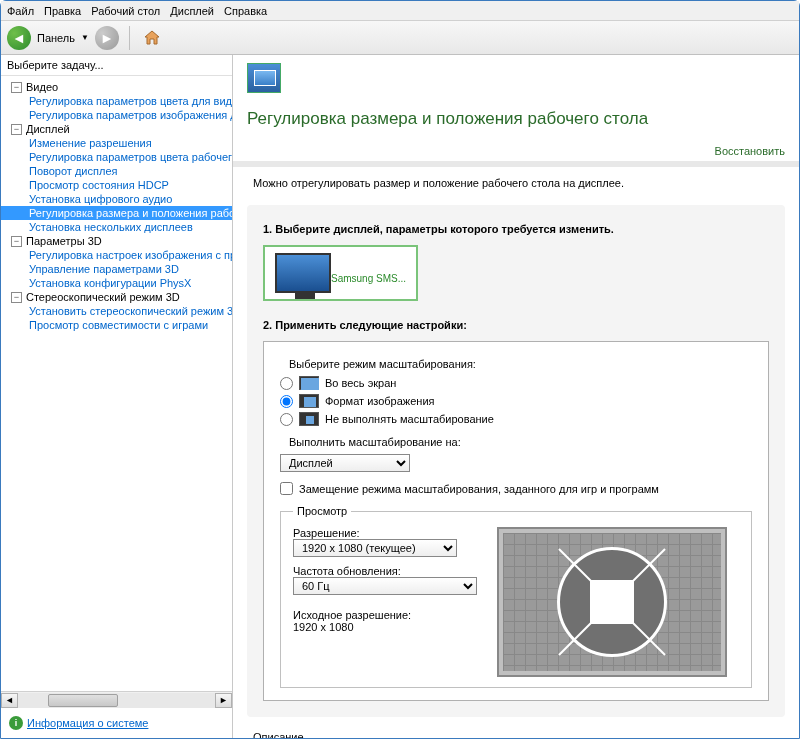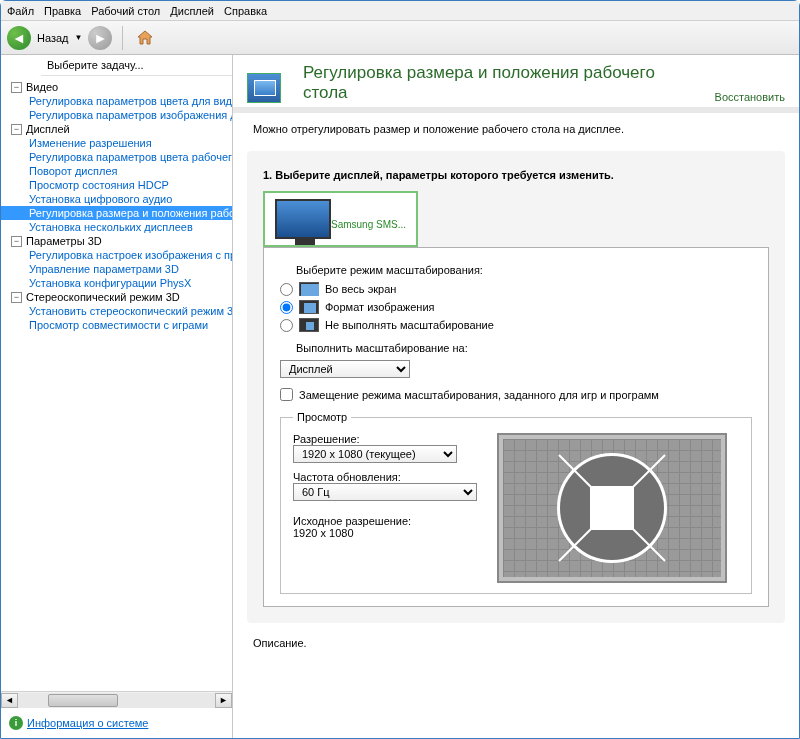--- a/index.html
+++ b/index.html
@@ -23,58 +23,58 @@
 .toolbar { height:34px; background:linear-gradient(#f7f7f7,#e8e8e8); border-bottom:1px solid #c0c0c0; display:flex; align-items:center; padding:0 6px; gap:6px; }
 .navbtn { width:24px; height:24px; border-radius:50%; display:flex; align-items:center; justify-content:center; font-size:14px; color:#fff; }
 .navbtn.back { background:radial-gradient(circle at 30% 30%,#6fbf4a,#2e8b2e); }
 .navbtn.fwd { background:radial-gradient(circle at 30% 30%,#ccc,#999); }
 .toolbar .sep { width:1px; height:24px; background:#c0c0c0; margin:0 4px; }
 .homebtn { width:24px; height:24px; display:flex; align-items:center; justify-content:center; }
 
 
 .body { flex:1; display:flex; overflow:hidden; background:#fff; }
 .sidebar { width:232px; border-right:1px solid #c8c8c8; display:flex; flex-direction:column; }
-.sidehdr { padding:4px 6px; color:#000; border-bottom:1px solid #e0e0e0;margin-left:40px; }
+.sidehdr { padding:4px 6px; color:#000; border-bottom:1px solid #e0e0e0; }
 .tree { flex:1; overflow-x:auto; overflow-y:auto; padding:4px 0; }
 .tree ul { list-style:none; padding-left:0; }
 .tree li { white-space:nowrap; }
 .tree .node { display:flex; align-items:center; padding:1px 4px; }
 .tree .toggle { width:11px; height:11px; border:1px solid #8a8a8a; display:inline-flex; align-items:center; justify-content:center; font-size:9px; line-height:1; margin-right:4px; background:#fff; color:#555; cursor:pointer; }
 .tree .leaf { padding-left:28px; color:#0066cc; cursor:pointer; }
 .tree .leaf.selected { background:#3399ff; color:#fff; }
 .tree .grp { padding-left:10px; color:#000; }
 .tree .sub { padding-left:0; }
 .hscroll { height:17px; border-top:1px solid #d0d0d0; background:#f0f0f0; display:flex; align-items:center; }
 .hscroll .arrow { width:17px; height:15px; border:1px solid #b0b0b0; background:linear-gradient(#f6f6f6,#ddd); text-align:center; font-size:9px; line-height:13px; cursor:pointer; }
 .hscroll .track { flex:1; height:15px; background:#e8e8e8; position:relative; }
 .hscroll .thumb { position:absolute; left:30px; width:70px; height:13px; top:1px; background:linear-gradient(#e0e0e0,#c8c8c8); border:1px solid #a0a0a0; border-radius:2px; cursor:pointer; }
 .sysinfo { padding:8px; display:flex; align-items:center; gap:4px; }
 .sysinfo a { color:#0066cc; text-decoration:underline; cursor:pointer; }
 .sysinfo .ic { width:14px; height:14px; border-radius:50%; background:#3a9b3a; color:#fff; display:inline-flex; align-items:center; justify-content:center; font-size:9px; font-weight:bold; }
 
 
 .main { flex:1; display:flex; flex-direction:column; overflow:auto; }
-.pagehdr { display:flex; align-items:flex-end; padding:8px 14px 4px; border-bottom:6px solid #e8e8e8; gap:22px; }
+.pagehdr { display:flex; align-items:flex-start; padding:8px 14px 4px; border-bottom:6px solid #e8e8e8; gap:16px;flex-direction:column; }
 .pagehdr .pic { width:34px; height:30px; border:1px solid #4a6; background:linear-gradient(#4b8fd6,#2a60a0); position:relative; }
 .pagehdr .pic::after { content:""; position:absolute; left:6px; top:6px; width:20px; height:14px; background:linear-gradient(#7ab8f0,#3a7fc8); border:1px solid #fff; }
 .pagehdr h1 { font-size:17px; font-weight:normal; color:#2a6b2a; flex:1; }
 .pagehdr .restore { color:#2a6b2a; font-size:11px; cursor:pointer; align-self:flex-end; }
 .intro { padding:10px 20px; color:#000; }
 .panel { margin:6px 14px; background:#f4f4f4; border-radius:4px; padding:12px 16px 16px; }
 .stephdr { font-weight:bold; margin:6px 0 10px; }
 .monitorbox { display:inline-flex; align-items:center; border:2px solid #7ac47a; padding:6px 10px; background:#fff; cursor:pointer; }
 .monitor { width:56px; height:40px; background:linear-gradient(#4b8fd6,#1a4f90); border:2px solid #333; position:relative; }
 .monitor::after { content:""; position:absolute; bottom:-8px; left:18px; width:20px; height:6px; background:#333; }
 .monlabel { color:#2a8a2a; margin-top:10px; font-size:10px; }
 
 .tabbar { display:flex; margin-top:8px; }
 .tab { padding:4px 14px; border:1px solid #b0b0b0; background:linear-gradient(#f8f8f8,#e8e8e8); border-bottom:none; cursor:pointer; position:relative; top:1px; }
 .tab.active { background:#fff; border-bottom:1px solid #fff; z-index:2; }
 .tabbody { border:1px solid #b0b0b0; background:#fff; padding:12px 16px; }
-.tabbody .lbl { margin:4px 16px 6px; }
+.tabbody .lbl { margin:4px 9px 6px; }
 .radio-row { display:flex; align-items:center; gap:6px; margin:4px 0; }
 .radio-row input { cursor:pointer; }
 .radio-ic { width:20px; height:14px; background:#333; border:1px solid #555; display:inline-block; position:relative; }
 .radio-ic::after { content:""; position:absolute; background:#6aa6e0; }
 .ic-aspect::after { left:4px; top:2px; width:12px; height:10px; }
 .ic-full::after   { left:1px; top:1px; width:18px; height:12px; }
 .ic-none::after   { left:6px; top:3px; width:8px; height:8px; }
 .sel { margin:4px 0 10px; }
 select { border:1px solid #888; background:linear-gradient(#fff,#eee); padding:1px 4px; font-size:11px; cursor:pointer; }
 .chk { display:flex; align-items:center; gap:6px; margin:6px 0 10px; }
@@ -102,21 +102,21 @@
   <div class="menubar">
     <span>Файл</span>
     <span>Правка</span>
     <span>Рабочий стол</span>
     <span>Дисплей</span>
     <span>Справка</span>
   </div>
 
   <div class="toolbar">
     <div class="navbtn back">◄</div>
-    <span>Назад</span>
+    <span>Панель</span>
     <span style="font-size:8px;">▼</span>
     <div class="navbtn fwd">►</div>
     <div class="sep"></div>
     <div class="homebtn">
       <svg width="18" height="18" viewBox="0 0 18 18">
           <path d="M9 2 L2 8 L4 8 L4 15 L7 15 L7 10 L11 10 L11 15 L14 15 L14 8 L16 8 Z" fill="#e8a25c" stroke="#a66a2e"></path>
         </svg>
     </div>
   </div>
 
@@ -222,20 +222,21 @@
       </div>
       <div class="intro">Можно отрегулировать размер и положение рабочего стола на дисплее.</div>
 
       <div class="panel">
         <div class="stephdr">1. Выберите дисплей, параметры которого требуется изменить.</div>
         <div class="monitorbox">
           <div class="monitor"></div>
           <div class="monlabel">Samsung SMS...</div>
         </div>
 
+        <div class="stephdr" style="margin-top:18px;">2. Применить следующие настройки:</div>
 
         <div class="tabbody">
           <div class="lbl">Выберите режим масштабирования:</div>
 
           <label class="radio-row">
             <input type="radio" name="sc" style="">
             <span class="radio-ic ic-full"></span>
             <span>Во весь экран</span>
           </label>
           <label class="radio-row">

